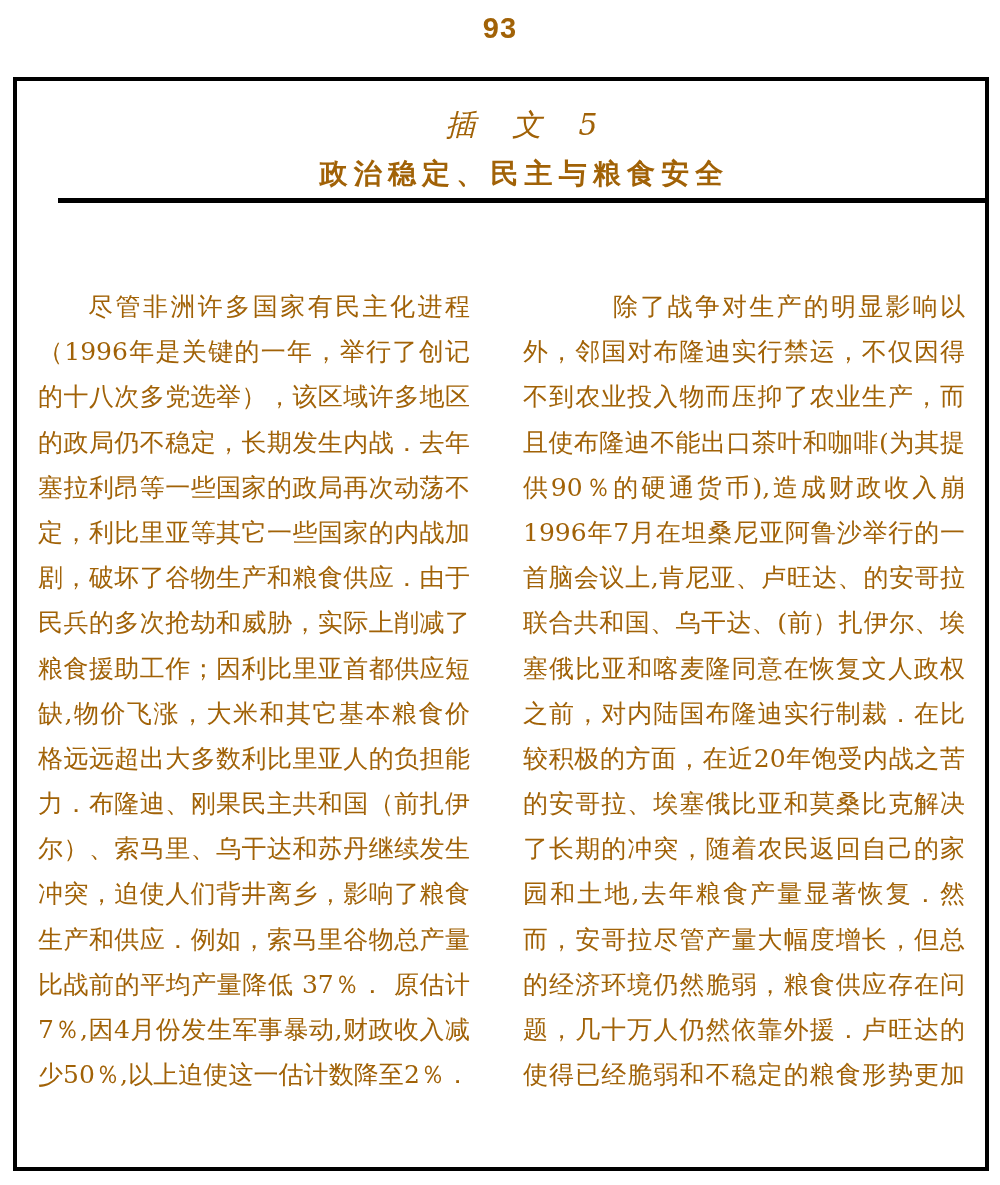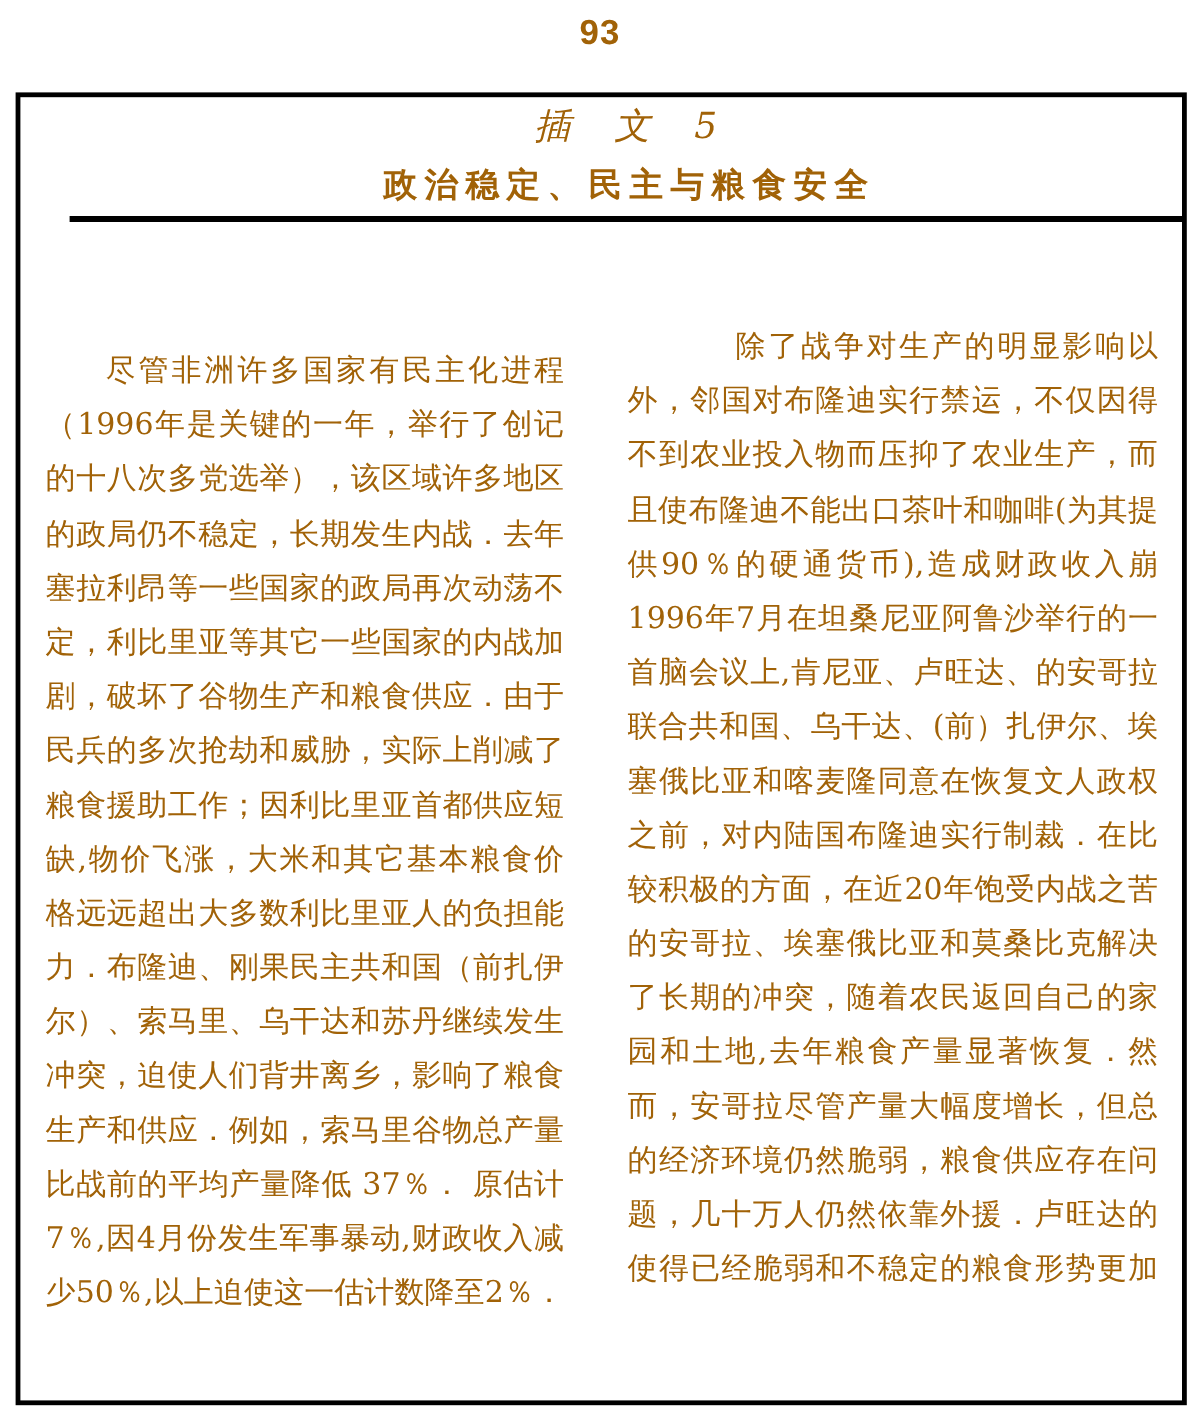--- a/index.html
+++ b/index.html
@@ -30,24 +30,24 @@
   .box {
     position: absolute;
     left: 13px;
     top: 77px;
     width: 968px;
     height: 1086px;
     border: 4px solid #000000;
   }
   .box-header {
     box-sizing: border-box;
-    height: 104px;
+    height: 122px;
     border-bottom: 5px solid #000000;
     text-align: center;
-    padding-top: 4px;
+    padding-top: 24px;
     margin-left: 41px;
   }
   .box-title {
     font-style: italic;
     font-size: 30px;
     letter-spacing: 0.45em;
     text-indent: 0.45em; 
   }
   .box-subtitle {
     font-weight: bold;
@@ -66,21 +66,21 @@
     line-height: 45.2px;
   }
   .col-left  { width: 432px; }
   .col-right { width: 442px; }
   .line {
     text-align: justify;
     text-align-last: justify;
     height: 45.2px;
     overflow: hidden;
   }
-  .col-left  .line:first-child { text-indent: 2em; margin-top: 20px; }
+  .col-left  .line:first-child { text-indent: 2em; }
   .col-right .line:first-child { text-indent: 3.6em; }
 </style>
 </head>
 <body>
 
 <div class="page">
   <div class="page-number">93</div>
 
   <div class="box">
     <div class="box-header">

